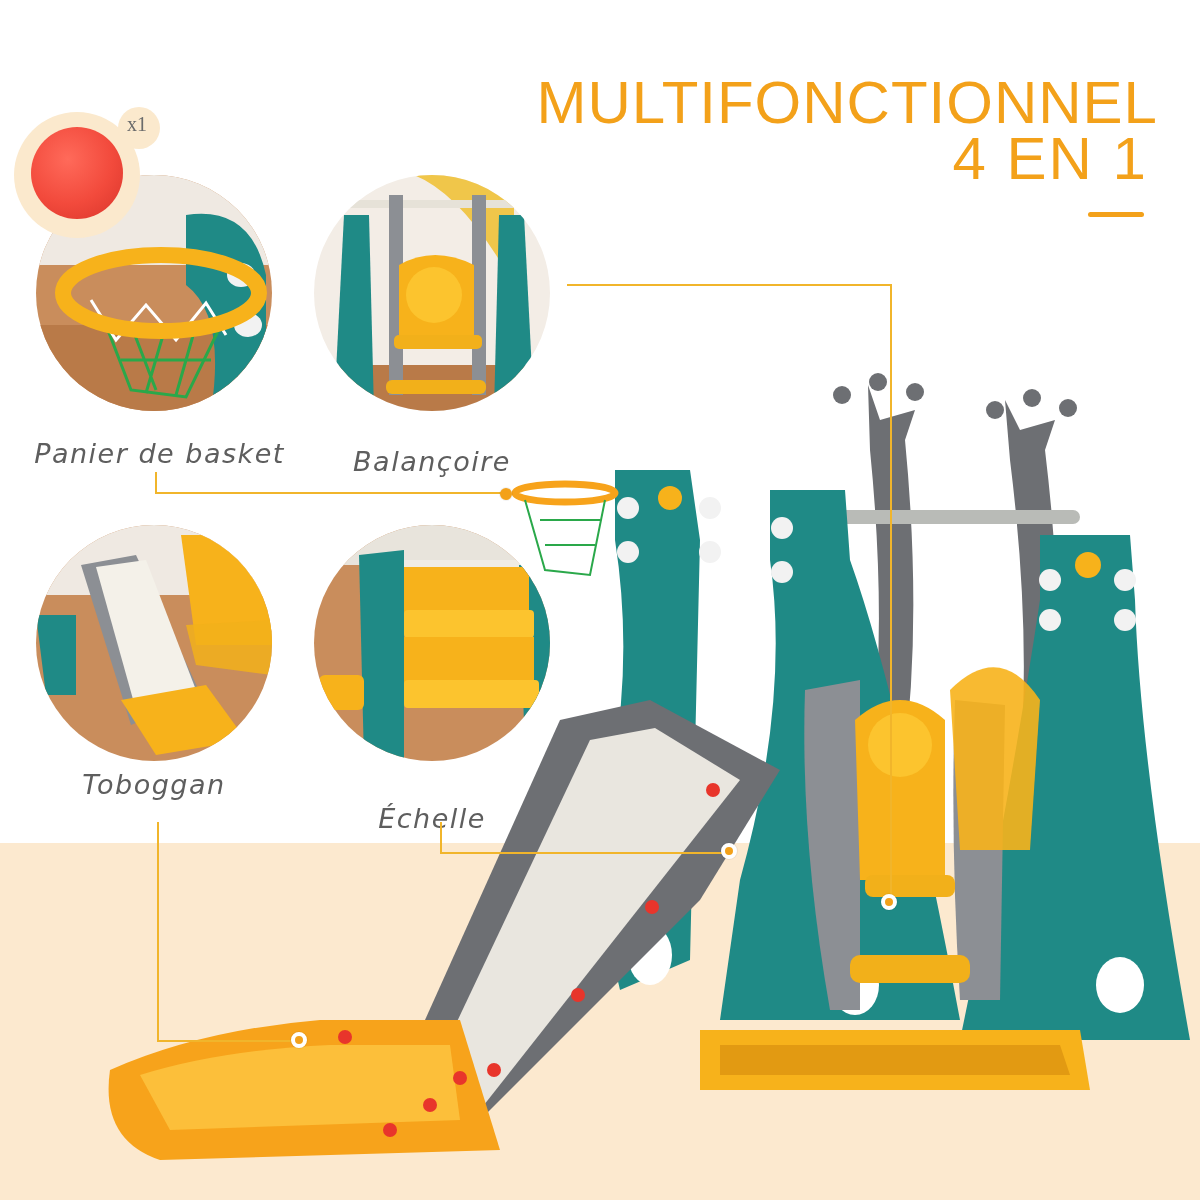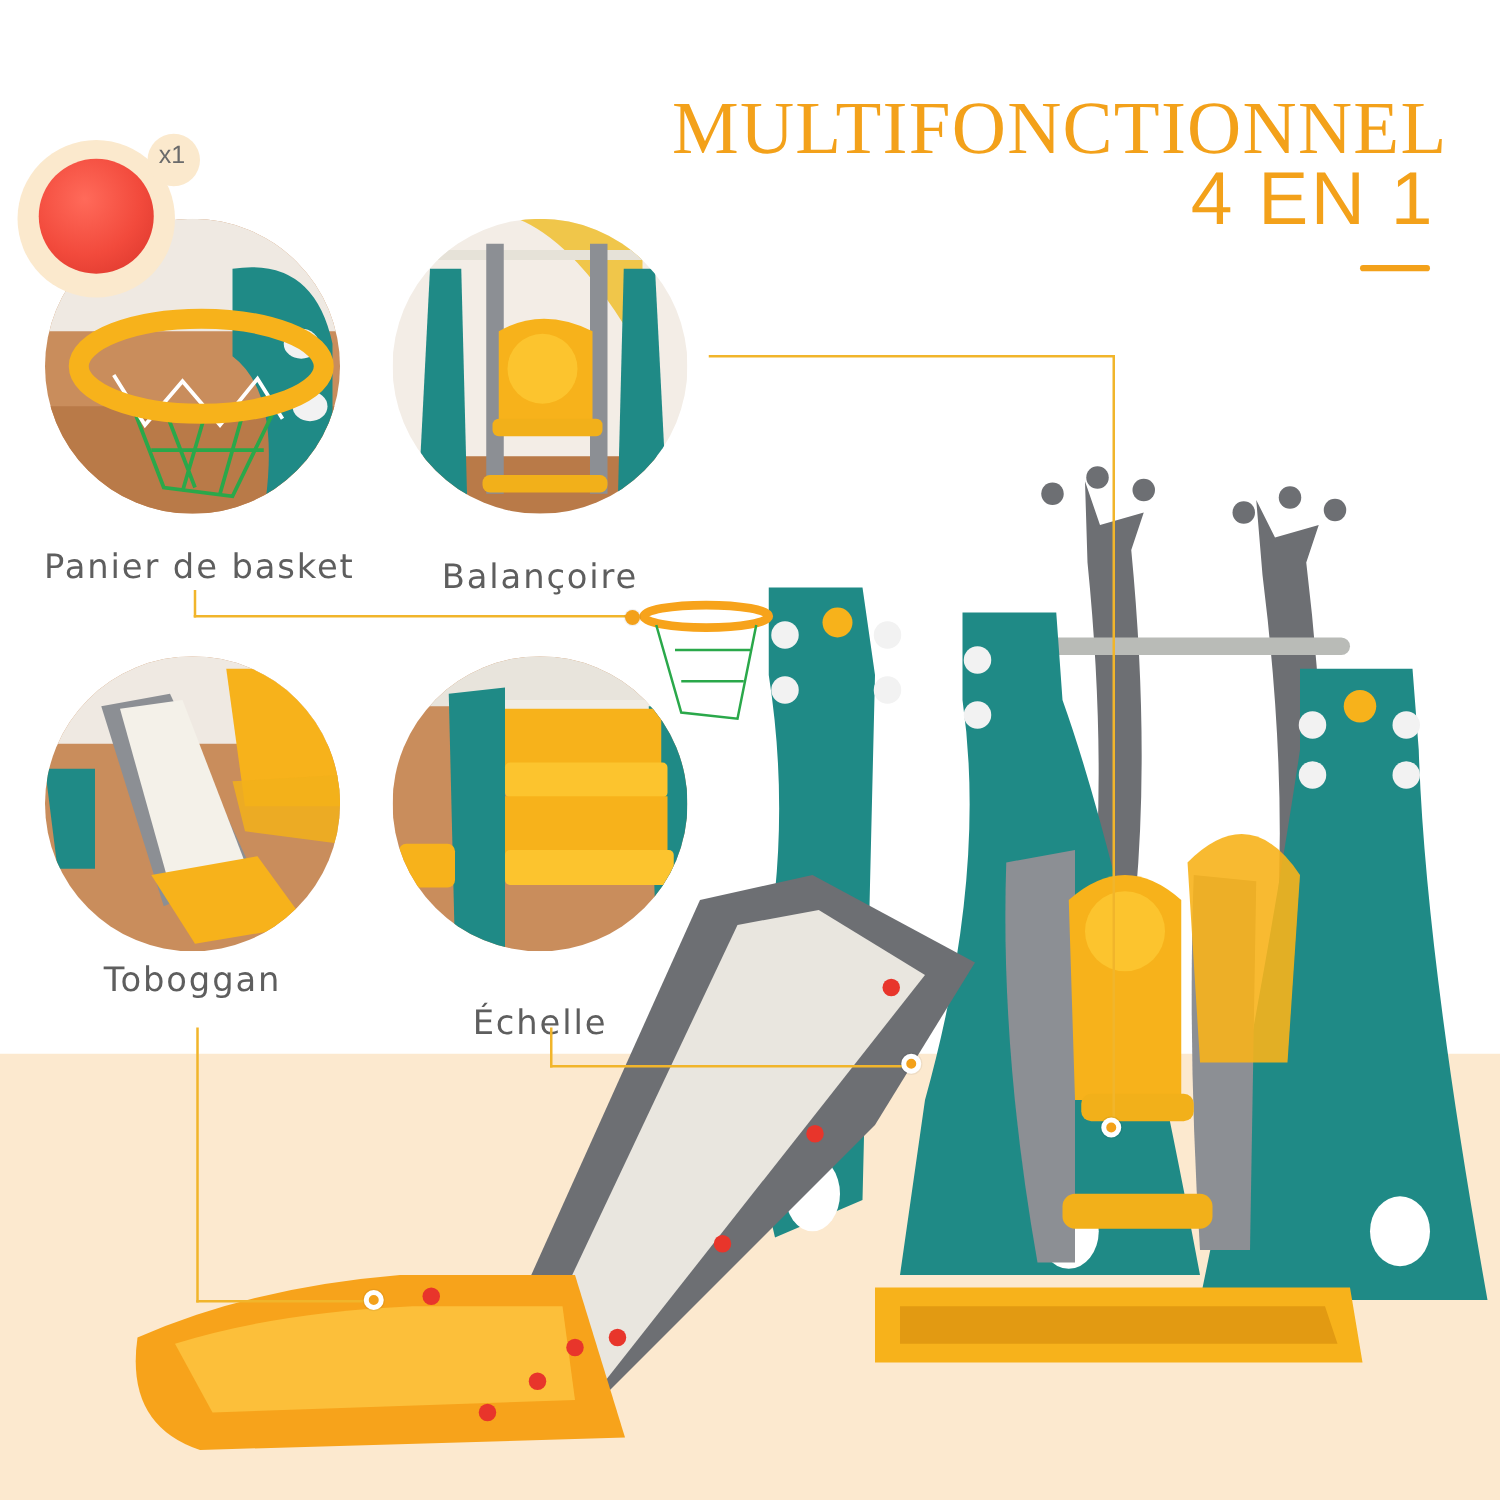--- a/index.html
+++ b/index.html
@@ -4,41 +4,41 @@
 <style>
   * { box-sizing: border-box; margin: 0; padding: 0; }
   html, body { width: 1200px; height: 1200px; overflow: hidden; background: #ffffff; }
   body { position: relative; font-family: "DejaVu Sans", sans-serif; }
 
   .floor { position: absolute; left: 0; top: 843px; width: 1200px; height: 357px; background: #fce9cf; }
 
   
   .title-line1 {
     position: absolute; right: 42px; top: 68px;
-    font-family: Liberation Serif, serif; font-size: 60px; letter-spacing: 1px;
+    font-family: Liberation Sans, sans-serif; font-size: 60px; letter-spacing: 1px;
     color: #f3a11a; font-weight: 400; white-space: nowrap;
   }
   .title-line2 {
     position: absolute; right: 52px; top: 124px;
     font-family: "Liberation Sans", sans-serif; font-size: 60px; letter-spacing: 2px;
     color: #f3a11a; font-weight: 400; white-space: nowrap;
   }
   .title-underline { position: absolute; left: 1088px; top: 212px; width: 56px; height: 5px; border-radius: 3px; background: #f3a11a; }
 
   
   .thumb { position: absolute; width: 236px; height: 236px; border-radius: 50%; overflow: hidden; }
   .thumb svg { width: 100%; height: 100%; display: block; }
   .thumb-label {
     position: absolute; font-family: "DejaVu Sans", sans-serif; font-size: 27px; color: #5e5e5e;
-    letter-spacing: 1.5px; white-space: nowrap; text-align: center;
+    letter-spacing: 1.5px; white-space: nowrap; text-align: center; font-style: italic;
   }
 
   
   .ball-badge { position: absolute; left: 118px; top: 107px; width: 42px; height: 42px; border-radius: 50%; background: #fbe9cd; }
-  .ball-count { position: absolute; left: 127px; top: 113px; font-size: 20px; color: #6b6b6b; font-family: Liberation Sans, sans-serif; }
+  .ball-count { position: absolute; left: 127px; top: 113px; font-size: 20px; color: #6b6b6b; font-family: Liberation Serif, serif; }
   .ball-halo { position: absolute; left: 14px; top: 112px; width: 126px; height: 126px; border-radius: 50%; background: #fbe9cd; }
   .ball { position: absolute; left: 31px; top: 127px; width: 92px; height: 92px; border-radius: 50%;
     background: radial-gradient(circle at 40% 35%, #ff6a5a 0%, #f24a3c 55%, #d8342a 100%); }
 
   
   .leader { position: absolute; background: #f1b52b; }
   .dot { position: absolute; width: 16px; height: 16px; border-radius: 50%; background: #f3a11a; border: 4px solid #fff; box-shadow: 0 0 0 1px rgba(0,0,0,0.05); }
   .dot.plain { border: none; width: 12px; height: 12px; }
 
   .product { position: absolute; left: 0; top: 0; width: 1200px; height: 1200px; pointer-events: none; }

